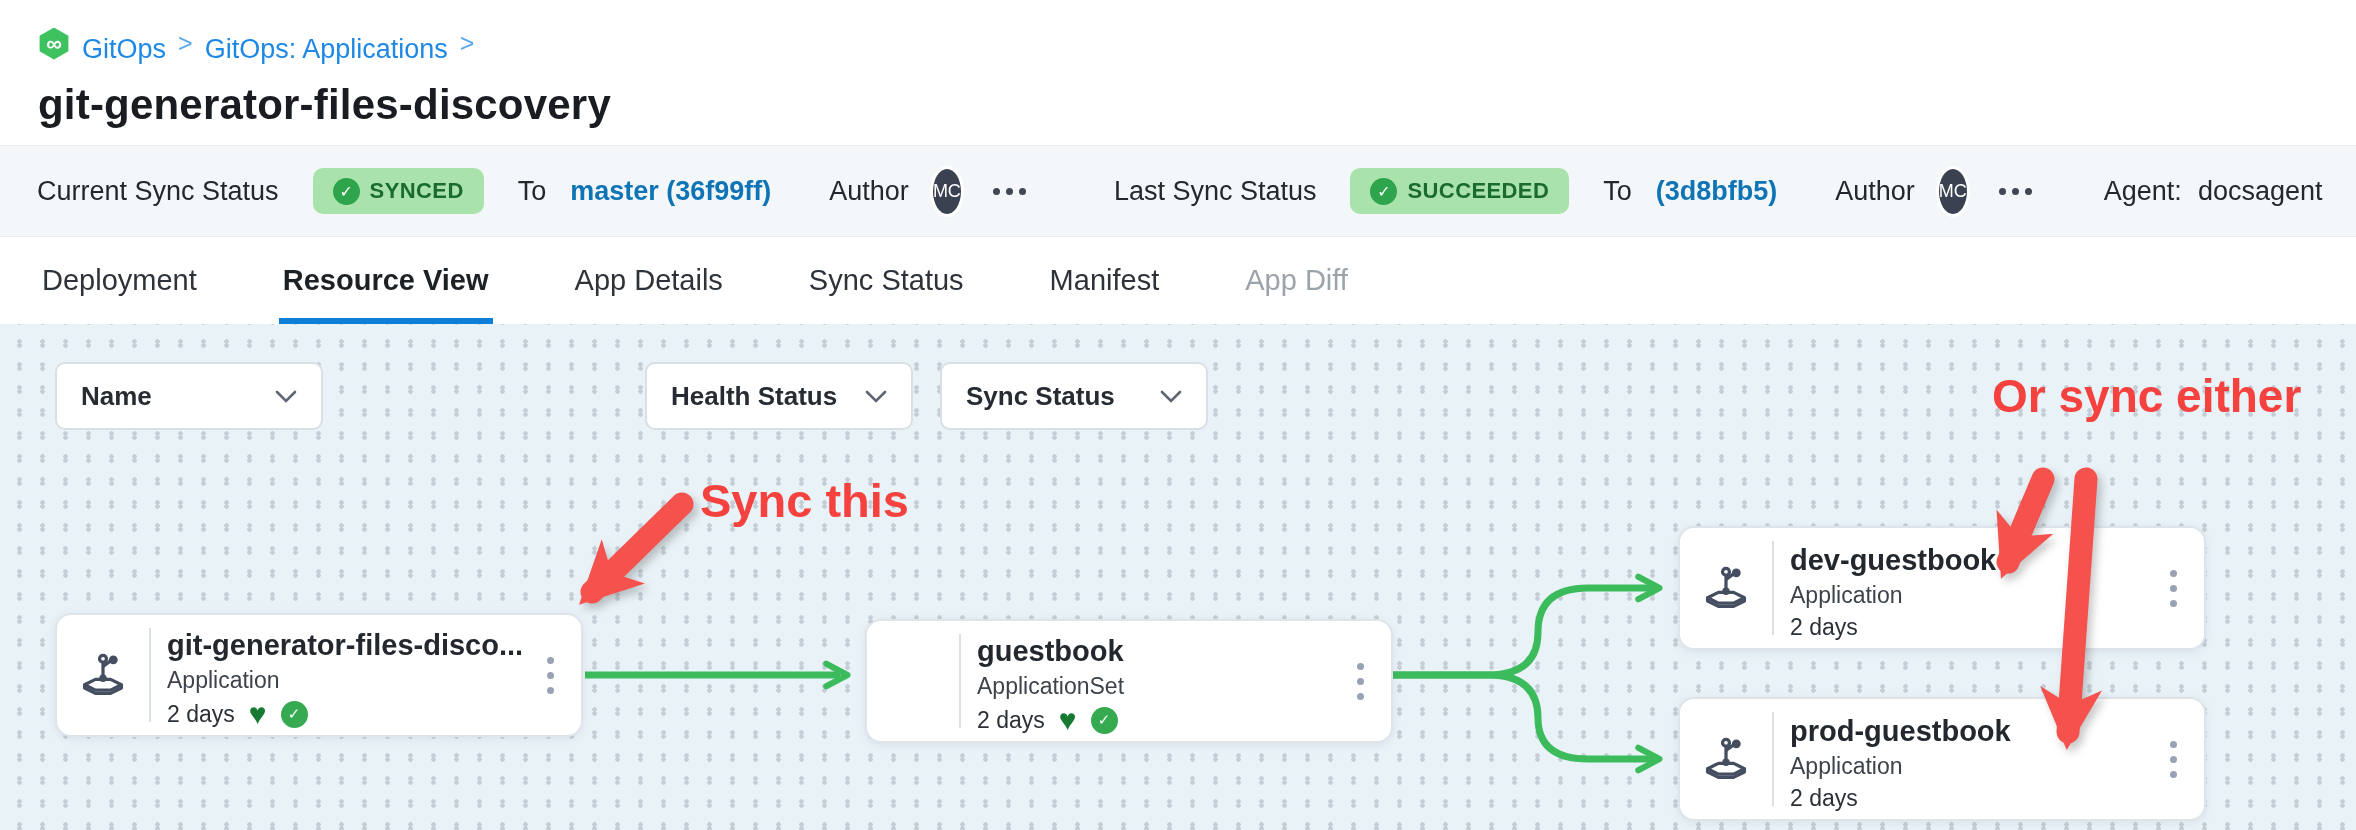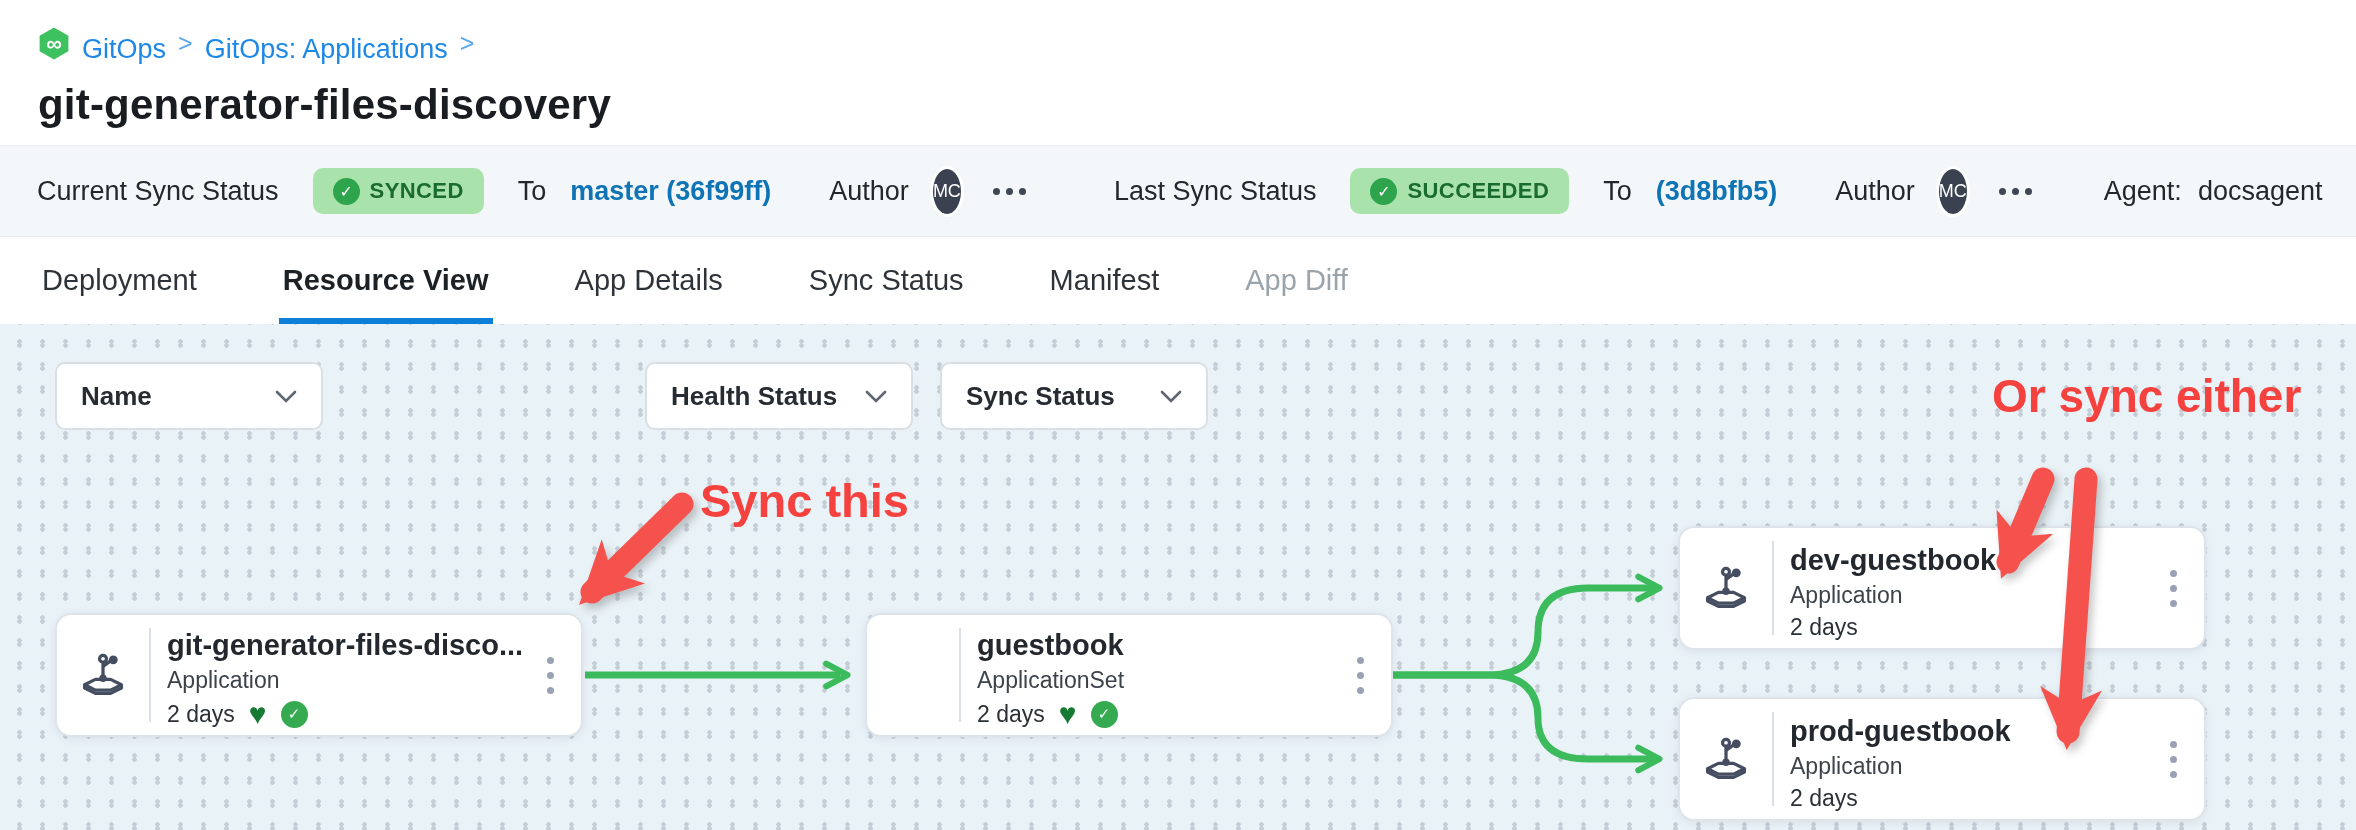--- a/index.html
+++ b/index.html
@@ -223,21 +223,21 @@
           <span class="scheck">✓</span>
         </div>
       </div>
       <div class="kebab">
           <i></i>
           <i></i>
           <i></i>
         </div>
     </div>
 
-    <div class="node" style="left:865px; top:289px">
+    <div class="node" style="left:865px; top:295px">
       <div class="iconbox"></div>
       <div class="ndivider"></div>
       <div class="nbody">
         <div class="ntitle">guestbook</div>
         <div class="nkind">ApplicationSet</div>
         <div class="nmeta">
           <span>2 days</span>
           <span class="heart">♥</span>
           <span class="scheck">✓</span>
         </div>

